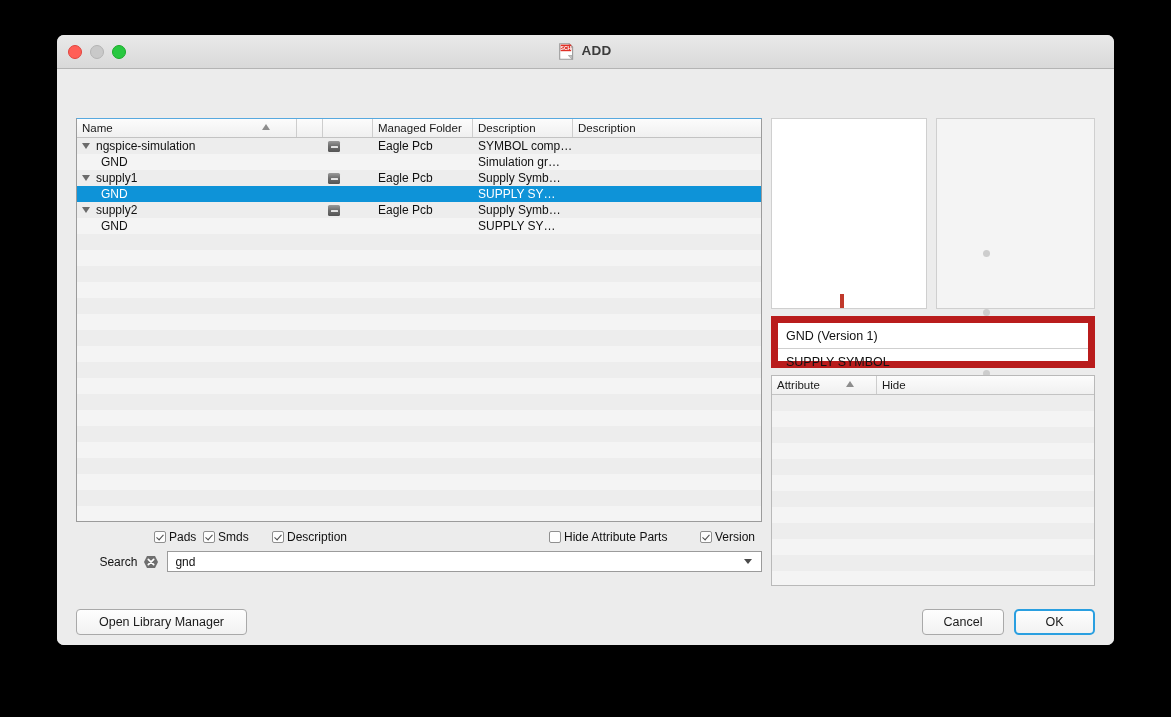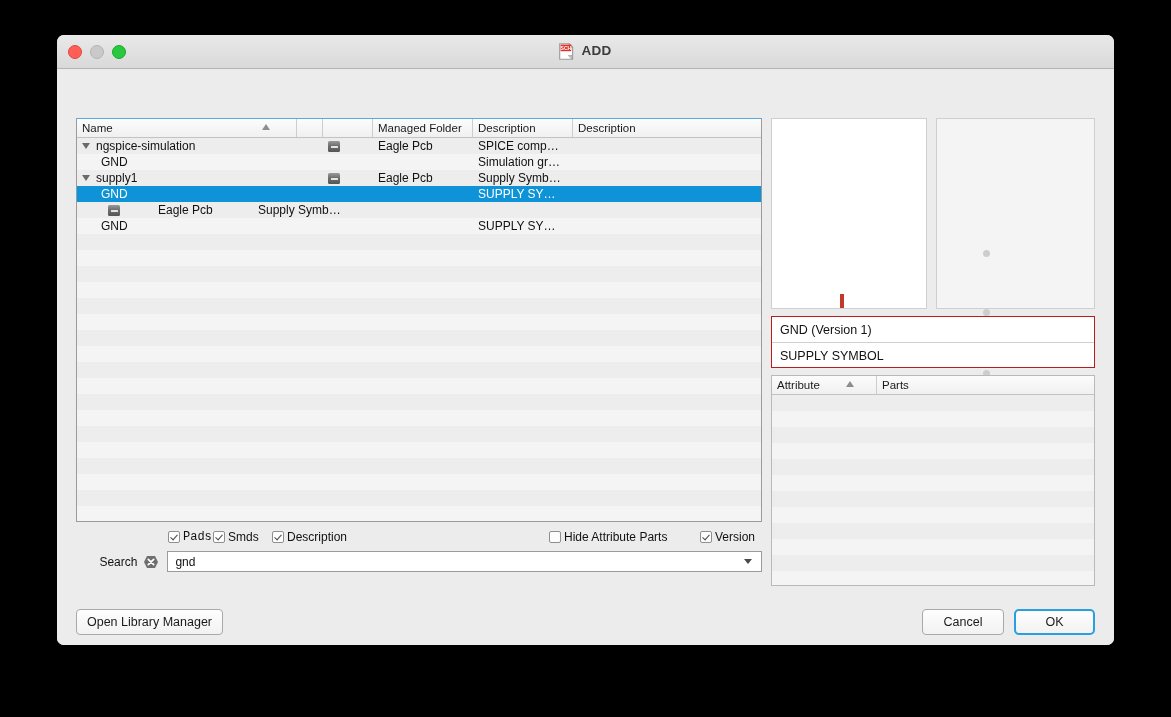--- a/index.html
+++ b/index.html
@@ -313,21 +313,21 @@
     background: #c0392b;
   }
 
   #info-box {
     position: absolute;
     left: 714px;
     top: 247px;
     width: 324px;
     height: 52px;
     background: #ffffff;
-    border: 1px solid #b91c1c;
+    border: 7px solid #b91c1c;
     box-sizing: border-box;
   }
   .info-line {
     height: 26px;
     display: flex;
     align-items: center;
     padding-left: 8px;
     font-size: 12.5px;
     color: #111;
     box-sizing: border-box;
@@ -429,21 +429,21 @@
           <div class="row odd">
             <div class="cell" style="width: 220px;">
               <span class="twisty"></span>
               <span>ngspice-simulation</span>
             </div>
             <div class="cell" style="width: 26px;"></div>
             <div class="cell" style="width: 50px;">
               <span class="lib-icon"></span>
             </div>
             <div class="cell" style="width: 100px;">Eagle Pcb</div>
-            <div class="cell" style="width: 100px;">SPICE comp…</div>
+            <div class="cell" style="width: 100px;">SYMBOL comp…</div>
             <div class="cell" style="width: 188px;"></div>
           </div>
           <div class="row even">
             <div class="cell indent-child" style="width: 220px;">
               <span>GND</span>
             </div>
             <div class="cell" style="width: 26px;"></div>
             <div class="cell" style="width: 50px;"></div>
             <div class="cell" style="width: 100px;"></div>
             <div class="cell" style="width: 100px;">Simulation gr…</div>
@@ -466,20 +466,24 @@
             <div class="cell indent-child" style="width: 220px;">
               <span>GND</span>
             </div>
             <div class="cell" style="width: 26px;"></div>
             <div class="cell" style="width: 50px;"></div>
             <div class="cell" style="width: 100px;"></div>
             <div class="cell" style="width: 100px;">SUPPLY SY…</div>
             <div class="cell" style="width: 188px;"></div>
           </div>
           <div class="row odd">
+            <div class="cell" style="width: 220px;">
+              <span class="twisty"></span>
+              <span>supply2</span>
+            </div>
             <div class="cell" style="width: 26px;"></div>
             <div class="cell" style="width: 50px;">
               <span class="lib-icon"></span>
             </div>
             <div class="cell" style="width: 100px;">Eagle Pcb</div>
             <div class="cell" style="width: 100px;">Supply Symb…</div>
             <div class="cell" style="width: 188px;"></div>
           </div>
           <div class="row even">
             <div class="cell indent-child" style="width: 220px;">
@@ -506,25 +510,25 @@
           <div class="row odd"></div>
           <div class="row even"></div>
           <div class="row odd"></div>
           <div class="row even"></div>
           <div class="row odd"></div>
           <div class="row even"></div>
         </div>
     </div>
 
     <div id="filters">
-      <label class="cbx-wrap" style="left:92px;font-family:Liberation Mono, monospace;">
+      <label class="cbx-wrap" style="left:78px;">
         <span class="cbx checked"></span>
         <span>Pads</span>
       </label>
-      <label class="cbx-wrap" style="left:137px;text-align:center;">
+      <label class="cbx-wrap" style="left:127px;text-align:center;">
         <span class="cbx checked"></span>
         <span>Smds</span>
       </label>
       <label class="cbx-wrap" style="left:196px;">
         <span class="cbx checked"></span>
         <span>Description</span>
       </label>
       <label class="cbx-wrap" style="left:473px;">
         <span class="cbx"></span>
         <span>Hide Attribute Parts</span>
@@ -566,37 +570,37 @@
       <div class="info-line">SUPPLY SYMBOL</div>
     </div>
 
     <div id="attr-panel">
       <div id="attr-header">
         <div class="th" style="width:105px;">
           <span>Attribute</span>
           <span class="sortarrow" style="right:22px;"></span>
         </div>
         <div class="th last" style="width:217px;">
-          <span>Parts</span>
+          <span>Hide</span>
         </div>
       </div>
       <div id="attr-rows">
           <div class="attr-row odd"></div>
           <div class="attr-row even"></div>
           <div class="attr-row odd"></div>
           <div class="attr-row even"></div>
           <div class="attr-row odd"></div>
           <div class="attr-row even"></div>
           <div class="attr-row odd"></div>
           <div class="attr-row even"></div>
           <div class="attr-row odd"></div>
           <div class="attr-row even"></div>
           <div class="attr-row odd"></div>
           <div class="attr-row even"></div>
         </div>
     </div>
 
-    <div class="btn" style="left:19px; top:540px; width:147px; height:26px;">Open Library Manager</div>
+    <div class="btn" style="left:19px; top:540px; width:171px; height:26px;">Open Library Manager</div>
     <div class="btn" style="left:865px; top:540px; width:82px; height:26px;">Cancel</div>
     <div class="btn default" style="left:957px; top:540px; width:81px; height:26px;">OK</div>
 
   </div>
 </div>
 
 </body></html>

